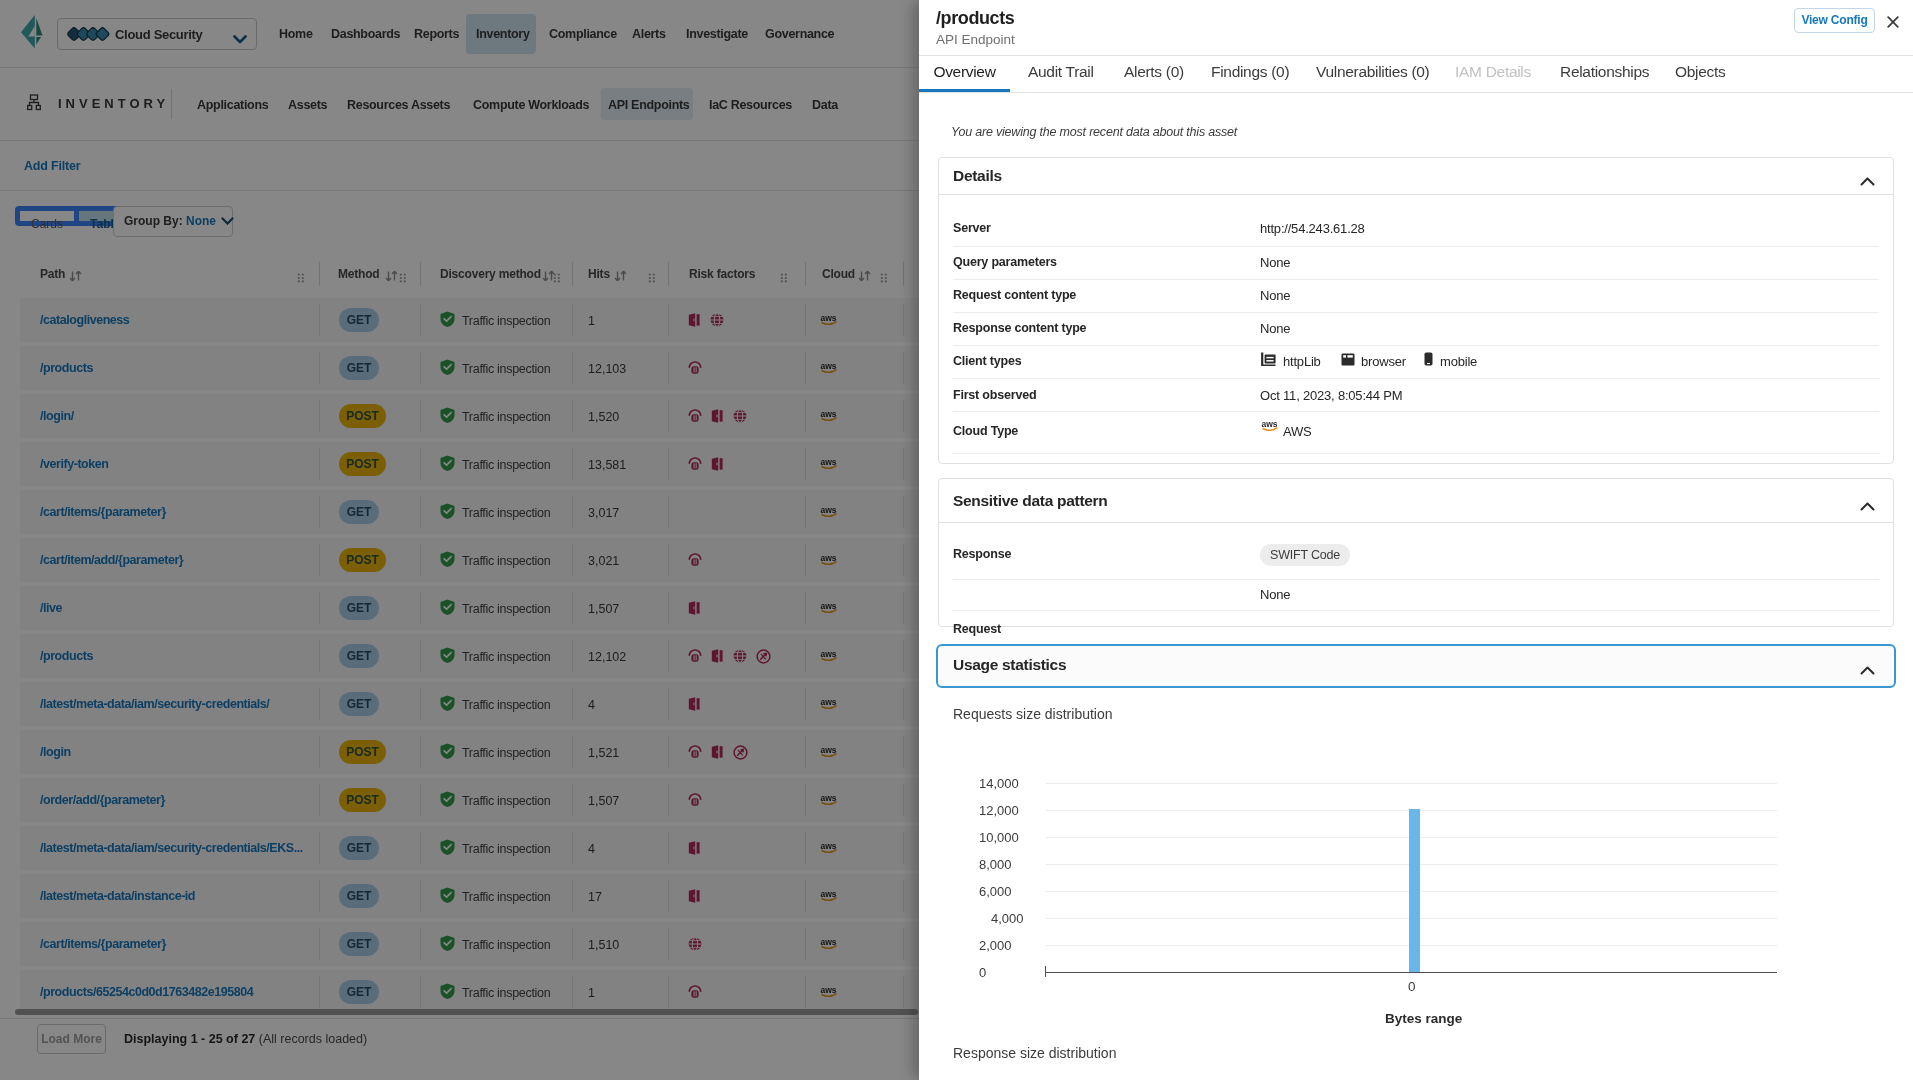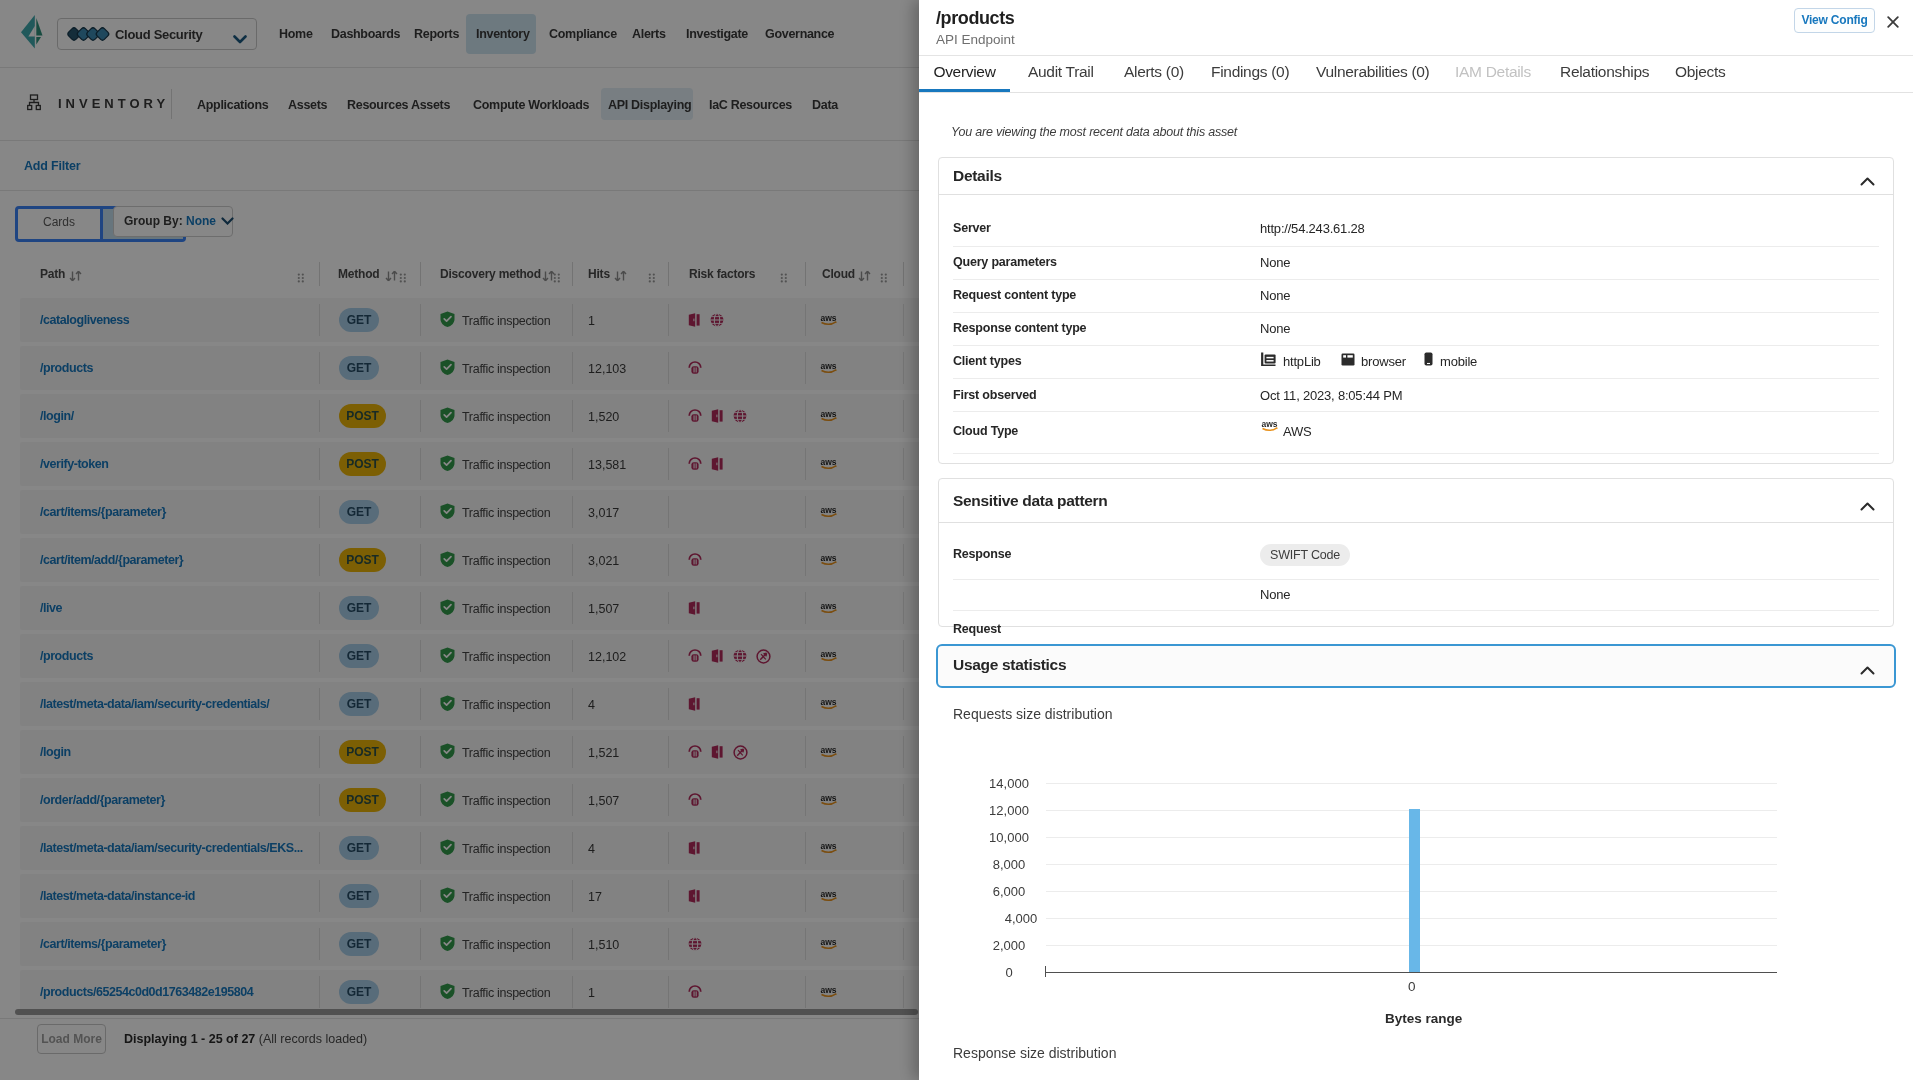--- a/index.html
+++ b/index.html
@@ -12,21 +12,21 @@
 .navitem{position:absolute;top:27px;font-size:12.5px;font-weight:bold;color:#3a3a3a;white-space:nowrap;letter-spacing:-0.3px}
 .navhl{position:absolute;left:466px;top:14px;width:70px;height:40px;background:#cfe4f0;border-radius:4px}
 .subnav{position:absolute;left:0;top:68px;width:1913px;height:73px;background:#fff;border-bottom:1px solid #e4e4e4}
 .invlbl{position:absolute;left:58px;top:96px;font-size:13px;font-weight:bold;letter-spacing:4px;color:#3a3a3a}
 .subitem{position:absolute;top:98px;font-size:12.5px;font-weight:bold;color:#3a3a3a;white-space:nowrap;letter-spacing:-0.3px}
 .subhl{position:absolute;left:601px;top:88px;width:92px;height:32px;background:#e2eef6;border-radius:4px}
 .vline{position:absolute;width:1px;background:#d9d9d9}
 .addfilter{position:absolute;left:24px;top:159px;font-size:12.5px;font-weight:bold;color:#1878be;letter-spacing:-0.2px}
 .hline{position:absolute;height:1px;background:#e4e4e4}
 .toggle{position:absolute;left:15px;top:206px;height:31px;display:flex}
-.tbtn{height:36px;padding:0 25px;border:3px solid #3b82f6;font-size:12px;line-height:26px;color:#5a5a5a}
+.tbtn{height:20px;padding:0 11px;border:5px solid #3b82f6;font-size:12px;line-height:26px;color:#5a5a5a}
 .tbtn.l{border-radius:4px 0 0 4px}
 .tbtn.r{border-radius:0 4px 4px 0;border-left:none;background:#c3ddec;color:#1d5f86;font-weight:bold}
 .groupby{position:absolute;left:113px;top:206px;width:120px;height:31px;border:1px solid #cfcfcf;border-radius:4px;
 padding:0 10px;font-size:12px;line-height:29px;color:#3a3a3a;font-weight:bold;background:#fff;white-space:nowrap}
 .groupby b{color:#1878be}
 .thead{position:absolute;left:0;top:250px;width:1913px;height:47px}
 .th{position:absolute;top:17px;font-size:12px;font-weight:bold;color:#4a4a4a;white-space:nowrap;letter-spacing:-0.2px}
 .rows{position:absolute;left:20px;top:298px;width:1880px;height:718px;overflow:hidden}
 .row{position:relative;width:1880px;height:44px;margin-bottom:4px;background:#f6f6f6;border-radius:2px}
 .rsep{position:absolute;top:6px;width:1px;height:32px;background:#dedede}
@@ -55,21 +55,21 @@
 .dclose{position:absolute;left:968px;top:14px;width:12px;height:12px}
 .dtab{position:absolute;top:63px;font-size:15.5px;color:#3c3c3c;white-space:nowrap;letter-spacing:-0.3px}
 .note{position:absolute;left:32px;top:125px;font-size:12.5px;font-style:italic;color:#3c3c3c;letter-spacing:-0.2px}
 .card{position:absolute;left:19px;width:956px;border:1px solid #e0e0e0;border-radius:4px;background:#fff}
 .cardhead{position:absolute;left:34px;font-size:15.5px;font-weight:bold;color:#262626;letter-spacing:-0.3px}
 .fieldlbl{position:absolute;left:34px;font-size:12.5px;font-weight:bold;color:#262626;letter-spacing:-0.2px}
 .fieldval{position:absolute;left:341px;font-size:13px;color:#262626;letter-spacing:-0.2px}
 .chev{position:absolute}
 .chip{display:inline-block;height:22px;line-height:22px;border-radius:11px;background:#ececec;padding:0 10px;
 font-size:12.5px;color:#3c3c3c}
-.ylab{position:absolute;font-size:13px;color:#3c3c3c;text-align:center;width:60px}
+.ylab{position:absolute;font-size:13px;color:#3c3c3c;text-align:left;width:60px}
 .grid{position:absolute;height:1px;background:#ececec}
 </style></head><body>
 <div class="app">
     <div class="topnav"></div>
     <div class="abs" style="left:21px;top:15px"><svg width="22" height="34" viewBox="0 0 22 34">
         <path d="M13.8,0 L0,17.3 L13.8,33.5 Z" fill="#3FA9AD"></path>
         <path d="M15.3,3 L21.5,20.5 L15.3,20.5 Z" fill="#2F8F7A"></path>
         <path d="M13.8,11 L13.8,21.5 L7.4,21.5 Z" fill="#ffffff"></path>
         <path d="M15.3,22 L20,22 L15.3,29.5 Z" fill="#2F8F7A"></path>
       </svg></div>
@@ -100,21 +100,21 @@
         <rect x="0.7" y="11.5" width="4" height="4" fill="none" stroke="#3a3a3a" stroke-width="1.3"></rect>
         <rect x="9.3" y="11.5" width="4" height="4" fill="none" stroke="#3a3a3a" stroke-width="1.3"></rect>
       </svg></div>
     <div class="invlbl">INVENTORY</div>
     <div class="vline" style="left:171px;top:89px;height:30px"></div>
     <div class="subhl"></div>
     <div class="subitem" style="left:197px">Applications</div>
     <div class="subitem" style="left:288px">Assets</div>
     <div class="subitem" style="left:347px">Resources Assets</div>
     <div class="subitem" style="left:473px">Compute Workloads</div>
-    <div class="subitem" style="left:608px">API Displaying</div>
+    <div class="subitem" style="left:608px">API Endpoints</div>
     <div class="subitem" style="left:709px">IaC Resources</div>
     <div class="subitem" style="left:812px">Data</div>
     <div class="addfilter">Add Filter</div>
     <div class="hline" style="left:0;top:190px;width:1913px"></div>
     <div class="toggle">
       <div class="tbtn l">Cards</div>
       <div class="tbtn r">Table</div>
     </div>
     <div class="groupby">Group By: <b>None</b><span style="display:inline-block;margin-left:5px"><svg width="13" height="8" viewBox="0 0 13 8">
           <polyline points="1.5,1.5 6.5,6.5 11.5,1.5" fill="none" stroke="#1d4f72" stroke-width="2.2" stroke-linecap="round"></polyline>

